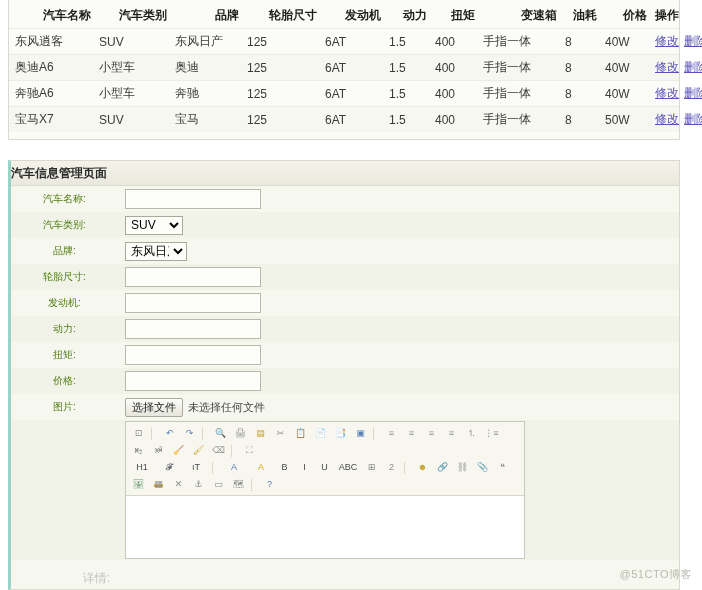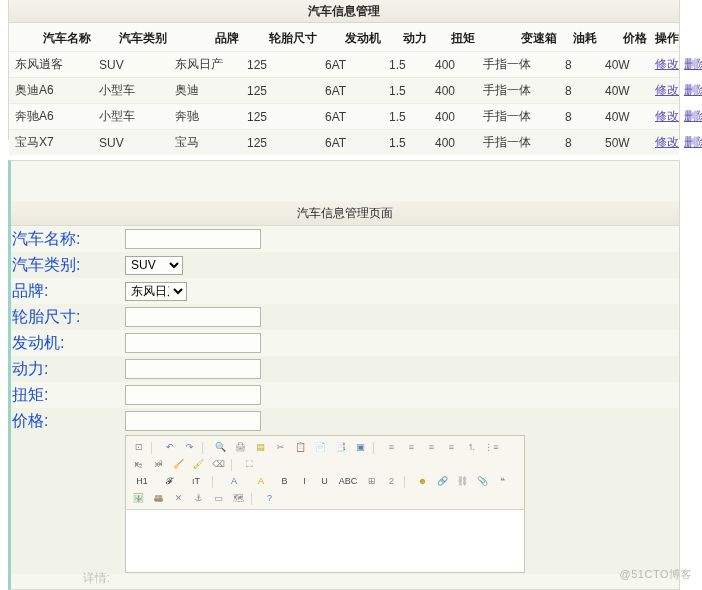--- a/index.html
+++ b/index.html
@@ -51,32 +51,31 @@
   
   #form-panel{
     position:absolute;left:8px;top:160px;width:672px;height:430px;
     background:#f6f7ef;
     border:1px solid #d9d9cf;
     border-left:3px solid #9ad4c6;
     box-sizing:border-box;
     overflow:hidden;
   }
   #form-title{
-    height:24px;line-height:24px;text-align:center;
-    font-weight:normal;font-size:12px;color:#2b2b2b;
+    height:24px;line-height:24px;text-align:left;
+    font-weight:bold;font-size:12px;color:#2b2b2b;
     background:linear-gradient(#f3f3ea,#e9e9dd);
     border-bottom:1px solid #dddcd0;
-    margin-top:40px;
   }
   #form-table{width:100%;border-collapse:collapse;table-layout:fixed;}
   #form-table tr{height:26px;}
   #form-table tr.alt{background:#f1f2e8;margin-left:8px;}
   #form-table td.lbl{
-    width:105px;text-align:left;padding-right:6px;
-    font-size:16px;color:#1d4ed8;white-space:nowrap;
+    width:105px;text-align:center;padding-right:6px;
+    font-size:10px;color:#4d7c0f;white-space:nowrap;
   }
   #form-table td.fld{padding-left:2px;}
   .txt{
     width:130px;height:16px;font-size:12px;
     border:1px solid #b9b9ab;background:#fdfdfa;
     font-family:"Liberation Sans",sans-serif;
     padding:1px 2px;box-sizing:content-box;
   }
   .sel{
     font-size:12px;height:19px;
@@ -133,21 +132,20 @@
   #watermark{
     position:absolute;right:10px;bottom:8px;
     font-size:11px;color:#b9b9b0;letter-spacing:.5px;
     user-select:none;
   }
 </style>
 </head>
 <body>
 
 <div id="list-panel">
-  <div id="list-title">汽车信息管理</div>
   <table id="list-table">
     <thead>
       <tr>
         <th class="c-name">汽车名称</th>
         <th class="c-cat">汽车类别</th>
         <th class="c-brand">品牌</th>
         <th class="c-tire">轮胎尺寸</th>
         <th class="c-engine">发动机</th>
         <th class="c-power">动力</th>
         <th class="c-torque">扭矩</th>
@@ -274,20 +272,26 @@
       <tr>
         <td class="lbl">扭矩:</td>
         <td class="fld">
           <input class="txt" type="text" value="" style="">
         </td>
       </tr>
       <tr class="alt">
         <td class="lbl">价格:</td>
         <td class="fld">
           <input class="txt" type="text" value="" style="">
+        </td>
+      </tr>
+      <tr>
+        <td class="lbl">图片:</td>
+        <td class="fld">
+          <span class="file-btn">选择文件</span><span class="file-txt">未选择任何文件</span>
         </td>
       </tr>
       <tr id="editor-row" class="alt">
         <td class="lbl"></td>
         <td class="fld">
 
           <div id="editor">
             <div id="editor-toolbar">
               <div class="tb-row" id="tb-row1">
                   <span class="tb grey">⊡</span>

